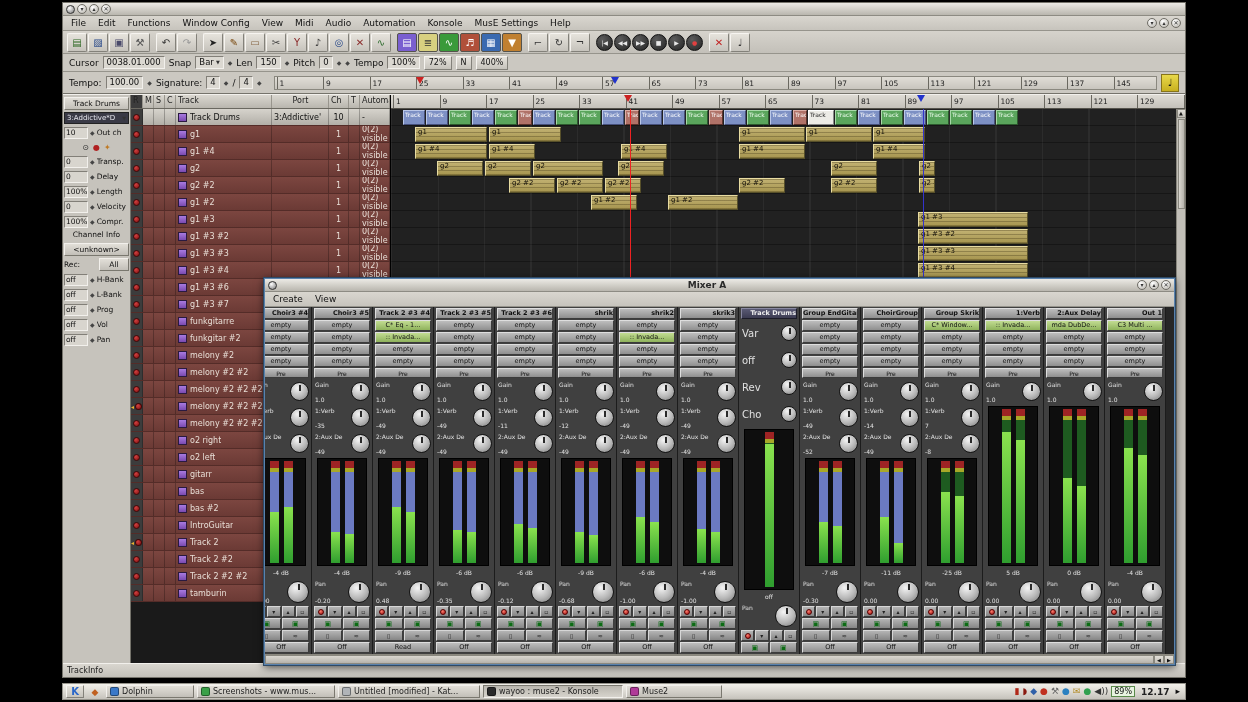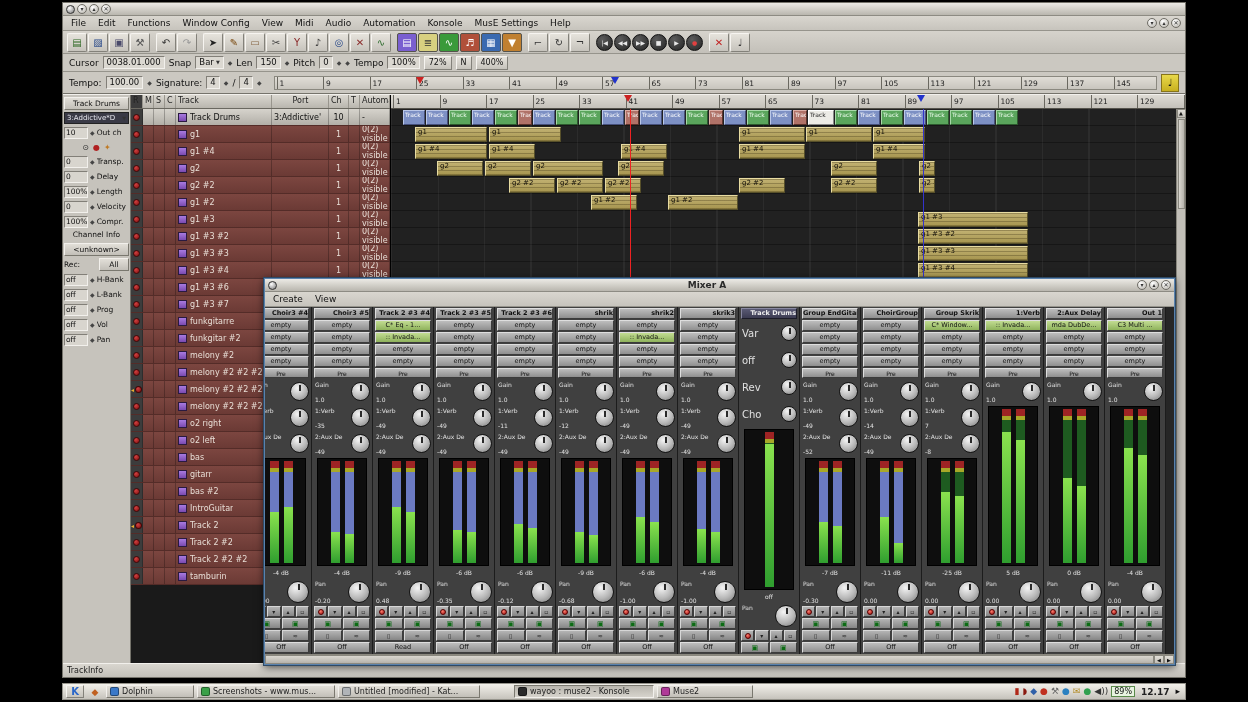--- a/index.html
+++ b/index.html
@@ -104,21 +104,21 @@
 .red-led{width:6px;height:6px;border-radius:50%;background:radial-gradient(circle at 35% 30%,#ff8070,#a01010);border:1px solid #500;display:block;}
 .grn{color:#0c6c14;font-size:7px;font-style:normal;}
 .sbtn.autorow{flex:0 0 11px;margin-top:auto;}
 .mx-hscroll{flex:0 0 10px;height:10px;background:#bdbab3;border-top:1px solid #8a887f;display:flex;align-items:stretch;}
 .hthumb{flex:1;background:linear-gradient(#dad7d0,#b6b3ac);border:1px solid #8a887f;}
 .hs-btn{width:10px;background:linear-gradient(#e2dfd8,#c2bfb8);border:1px solid #8a887f;font-size:5px;line-height:8px;text-align:center;}
 #taskbar{position:absolute;left:62px;top:683px;width:1124px;height:17px;background:linear-gradient(#f2f0ea,#c6c3bc);border:1px solid #96948c;display:flex;align-items:center;gap:3px;padding:0 3px;z-index:60;}
 .klaunch{width:18px;height:13px;display:flex;align-items:center;justify-content:center;font-size:10px;font-weight:bold;color:#2a66c8;background:linear-gradient(#e6e3dc,#c6c3bc);border:1px solid;border-color:#f6f4f0 #83817a #83817a #f6f4f0;}
 .launcher{width:16px;height:13px;display:flex;align-items:center;justify-content:center;font-size:9px;}
 .task{height:13px;display:flex;align-items:center;gap:3px;padding:0 3px;font-size:8px;background:linear-gradient(#e2dfd8,#c2bfb8);border:1px solid;border-color:#f2f0ec #7a786f #7a786f #f2f0ec;overflow:hidden;white-space:nowrap;color:#222;}
-.task.active{background:linear-gradient(#b9b6ae,#d6d3cc);border-color:#7a786f #f2f0ec #f2f0ec #7a786f;margin-left:31px;}
+.task.active{background:linear-gradient(#b9b6ae,#d6d3cc);border-color:#7a786f #f2f0ec #f2f0ec #7a786f;}
 .tico{width:9px;height:9px;flex:0 0 9px;border-radius:2px;border:1px solid rgba(0,0,0,.4);display:block;}
 .task>span{overflow:hidden;text-overflow:ellipsis;}
 .tray{margin-left:auto;display:flex;align-items:center;gap:3px;padding-right:2px;}
 .tricon{font-size:9px;line-height:13px;}
 .batt{font-size:8px;background:#e8f4e0;border:1px solid #5a8a4a;padding:0 2px;height:11px;line-height:9px;}
 .clock{font-size:9px;font-weight:bold;color:#222;padding:0 3px;}
 </style>
 </head>
 <body>
 
@@ -647,20 +647,36 @@
           </div>
           <div class="tt-row">
             <span class="cw-r">
               <i class="rec-dot"></i>
             </span>
             <span class="cw-m"></span>
             <span class="cw-s"></span>
             <span class="cw-c"></span>
             <span class="cw-name">
               <i class="ticn"></i>
+              <span class="tname">melony #2 #2</span>
+            </span>
+            <span class="cw-port"></span>
+            <span class="cw-ch">1</span>
+            <span class="cw-t"></span>
+            <span class="cw-auto">0(2) visible</span>
+          </div>
+          <div class="tt-row">
+            <span class="cw-r">
+              <i class="rec-dot"></i>
+            </span>
+            <span class="cw-m"></span>
+            <span class="cw-s"></span>
+            <span class="cw-c"></span>
+            <span class="cw-name">
+              <i class="ticn"></i>
               <span class="tname">melony #2 #2 #2</span>
             </span>
             <span class="cw-port"></span>
             <span class="cw-ch">1</span>
             <span class="cw-t"></span>
             <span class="cw-auto">0(2) visible</span>
           </div>
           <div class="tt-row">
             <span class="cw-r">
               <i class="spk">◂</i>
@@ -728,37 +744,37 @@
           </div>
           <div class="tt-row">
             <span class="cw-r">
               <i class="rec-dot"></i>
             </span>
             <span class="cw-m"></span>
             <span class="cw-s"></span>
             <span class="cw-c"></span>
             <span class="cw-name">
               <i class="ticn"></i>
+              <span class="tname">gitarr</span>
+            </span>
+            <span class="cw-port"></span>
+            <span class="cw-ch">1</span>
+            <span class="cw-t"></span>
+            <span class="cw-auto">0(2) visible</span>
+          </div>
+          <div class="tt-row">
+            <span class="cw-r">
+              <i class="rec-dot"></i>
+            </span>
+            <span class="cw-m"></span>
+            <span class="cw-s"></span>
+            <span class="cw-c"></span>
+            <span class="cw-name">
+              <i class="ticn"></i>
               <span class="tname">bas</span>
-            </span>
-            <span class="cw-port"></span>
-            <span class="cw-ch">1</span>
-            <span class="cw-t"></span>
-            <span class="cw-auto">0(2) visible</span>
-          </div>
-          <div class="tt-row">
-            <span class="cw-r">
-              <i class="rec-dot"></i>
-            </span>
-            <span class="cw-m"></span>
-            <span class="cw-s"></span>
-            <span class="cw-c"></span>
-            <span class="cw-name">
-              <i class="ticn"></i>
-              <span class="tname">gitarr</span>
             </span>
             <span class="cw-port"></span>
             <span class="cw-ch">1</span>
             <span class="cw-t"></span>
             <span class="cw-auto">0(2) visible</span>
           </div>
           <div class="tt-row">
             <span class="cw-r">
               <i class="rec-dot"></i>
             </span>

